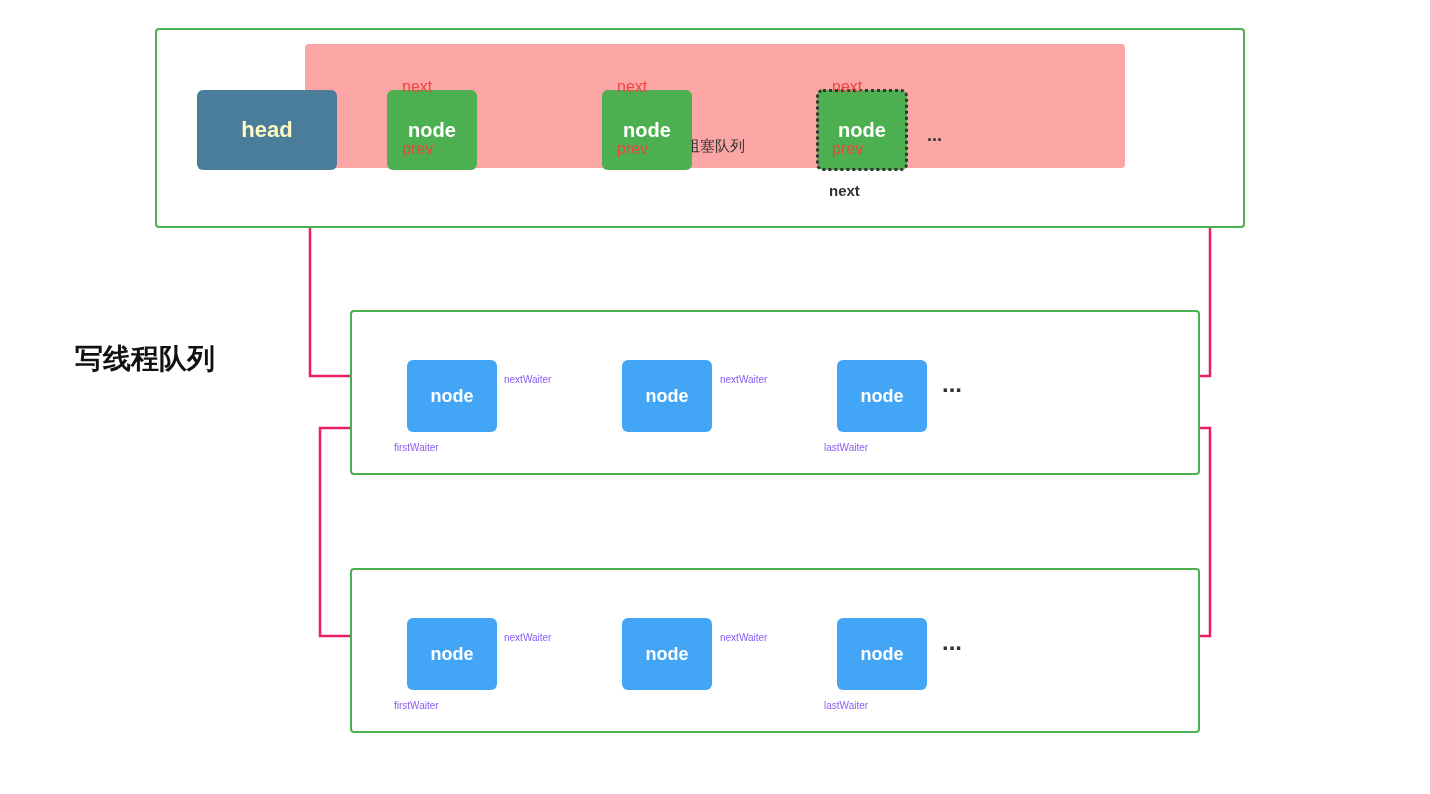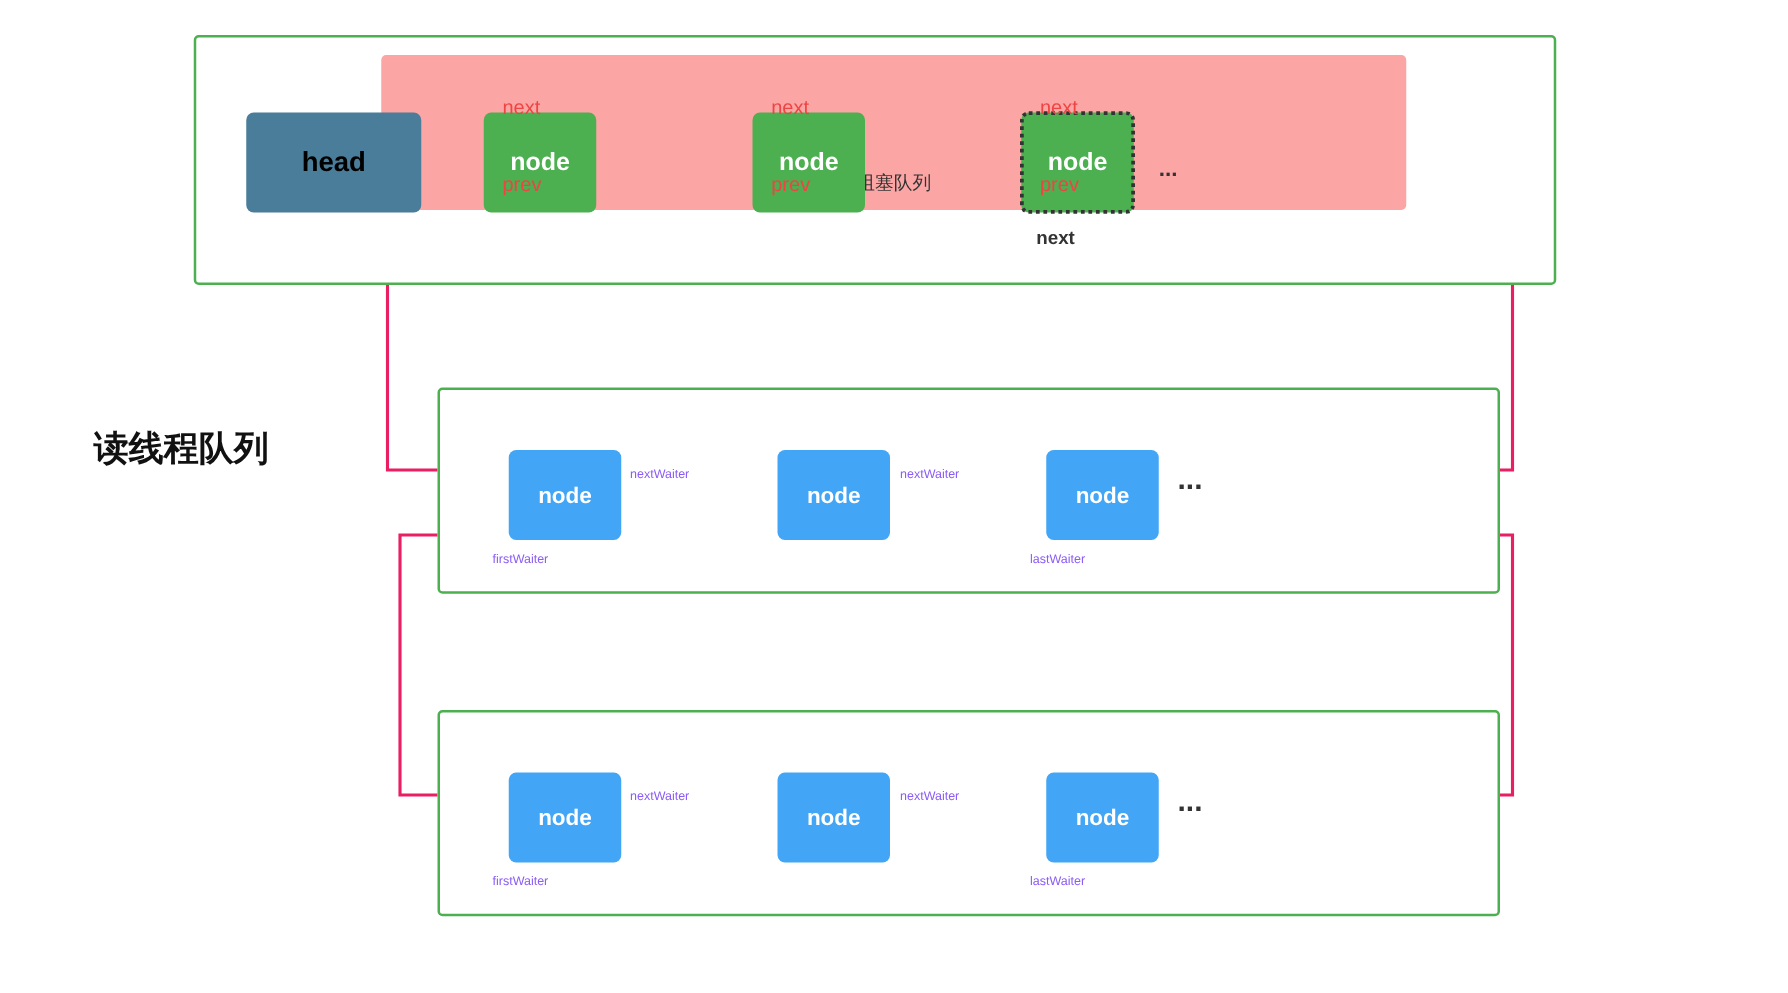--- a/index.html
+++ b/index.html
@@ -56,21 +56,21 @@
       position: absolute;
       top: 60px;
       left: 40px;
       width: 140px;
       height: 80px;
       background: #4a7d99;
       border-radius: 6px;
       display: flex;
       align-items: center;
       justify-content: center;
-      color: #000000;
+      color: #fef9c3;
       font-size: 22px;
       font-weight: bold;
     }
 
     
     .top-node {
       position: absolute;
       width: 90px;
       height: 80px;
       background: #4caf50;
@@ -272,21 +272,21 @@
 
     <span class="arrow-label" style="top:48px; left:460px;">next</span>
     <span class="arrow-label" style="top:110px; left:460px;">prev</span>
 
     <span class="arrow-label" style="top:48px; left:675px;">next</span>
     <span class="arrow-label" style="top:110px; left:675px;">prev</span>
 
     <span style="position:absolute; top:95px; left:770px; font-size:18px; font-weight:bold; color:#333;">...</span>
   </div>
 
-  <div class="section-label" style="top:340px; left:75px;">读线程队列</div>
+  <div class="section-label" style="top:340px; left:75px;">写线程队列</div>
 
   <div class="read-section" style="position:absolute; top:310px; left:350px; width:850px; height:165px;">
 
     <div class="blue-node read-node-1">
       <span>node</span>
     </div>
     <span class="node-sub-label" style="top:130px; left:42px;">firstWaiter</span>
 
     <span class="node-sub-label" style="top:62px; left:152px;">nextWaiter</span>
 

